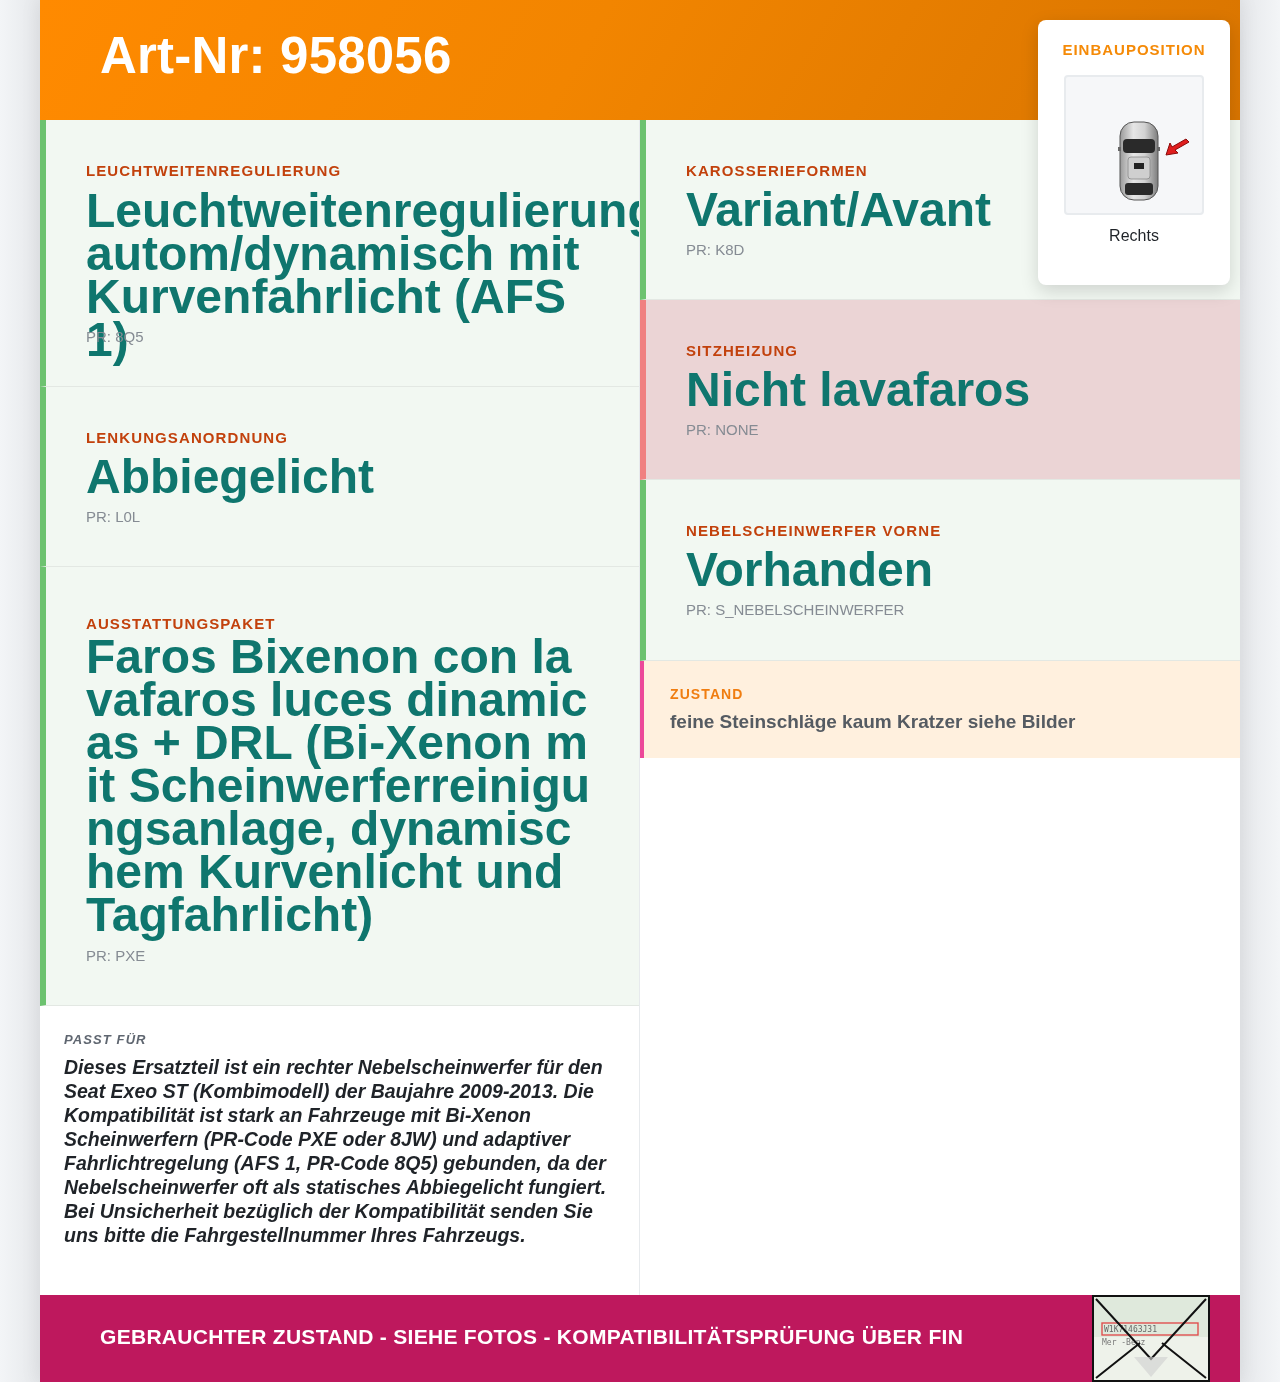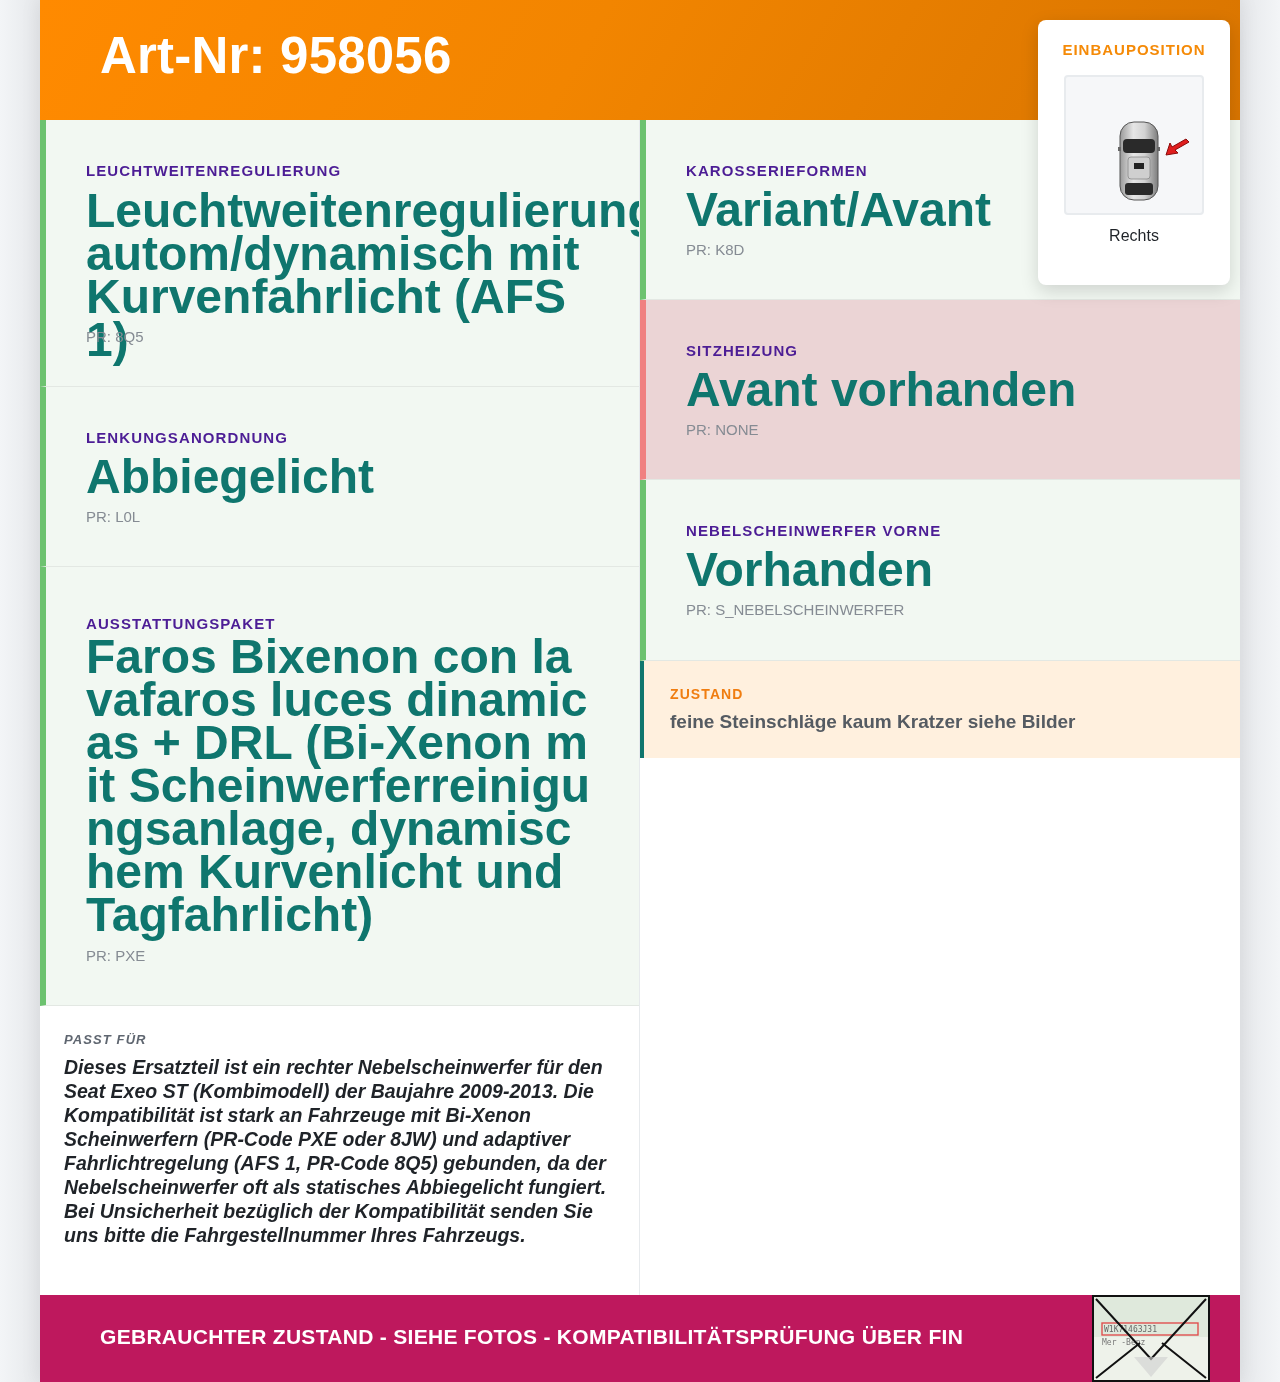--- a/index.html
+++ b/index.html
@@ -49,34 +49,34 @@
     }
     .cell {
       position: relative; width: 600px;
       background: #f2f8f2;
       border-left: 6px solid #6cc26f;
       border-bottom: 1px solid #e3e8e3;
     }
     .cell.red { background: #ebd4d5; border-left-color: #f08080; }
     .cell .lbl {
       position: absolute; left: 40px;
-      color: #4c1d95; font-size: 15px; font-weight: 700; letter-spacing: 1.1px;
+      color: #c2410c; font-size: 15px; font-weight: 700; letter-spacing: 1.1px;
       text-transform: uppercase;
     }
     .cell .val {
       position: absolute; left: 40px; width: 520px;
       color: #0f766e; font-size: 48px; font-weight: 700; line-height: 43px;
     }
     .cell .pr {
       position: absolute; left: 40px;
       color: #858b93; font-size: 15px;
     }
     .zustand {
       position: relative; width: 600px; height: 97px;
-      background: #fff0de; border-left: 4px solid #0f766e;
+      background: #fff0de; border-left: 4px solid #ec4899;
     }
     .zustand .lbl {
       position: absolute; left: 26px; top: 25px;
       color: #f07d10; font-size: 14px; font-weight: 700; letter-spacing: 1.1px;
     }
     .zustand .txt {
       position: absolute; left: 26px; top: 50px;
       color: #555b62; font-size: 19px; font-weight: 700;
     }
     .passt {
@@ -164,21 +164,21 @@
   <div class="divider-v"></div>
 
   <div class="col-right">
     <div class="cell" style="height:180px">
       <div class="lbl" style="top:42px">KAROSSERIEFORMEN</div>
       <div class="val" style="top:68px">Variant/Avant</div>
       <div class="pr" style="top:121px">PR: K8D</div>
     </div>
     <div class="cell red" style="height:180px">
       <div class="lbl" style="top:42px">SITZHEIZUNG</div>
-      <div class="val" style="top:68px">Avant vorhanden</div>
+      <div class="val" style="top:68px">Nicht lavafaros</div>
       <div class="pr" style="top:121px">PR: NONE</div>
     </div>
     <div class="cell" style="height:181px">
       <div class="lbl" style="top:42px">NEBELSCHEINWERFER VORNE</div>
       <div class="val" style="top:68px">Vorhanden</div>
       <div class="pr" style="top:121px">PR: S_NEBELSCHEINWERFER</div>
     </div>
     <div class="zustand">
       <div class="lbl">ZUSTAND</div>
       <div class="txt">feine Steinschläge kaum Kratzer siehe Bilder</div>

